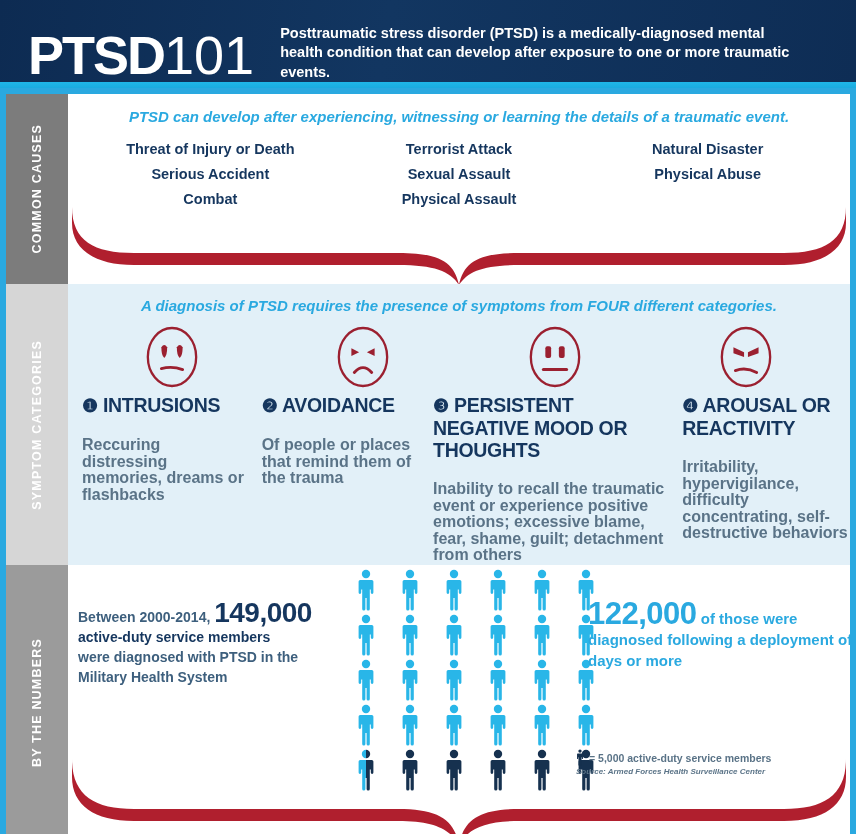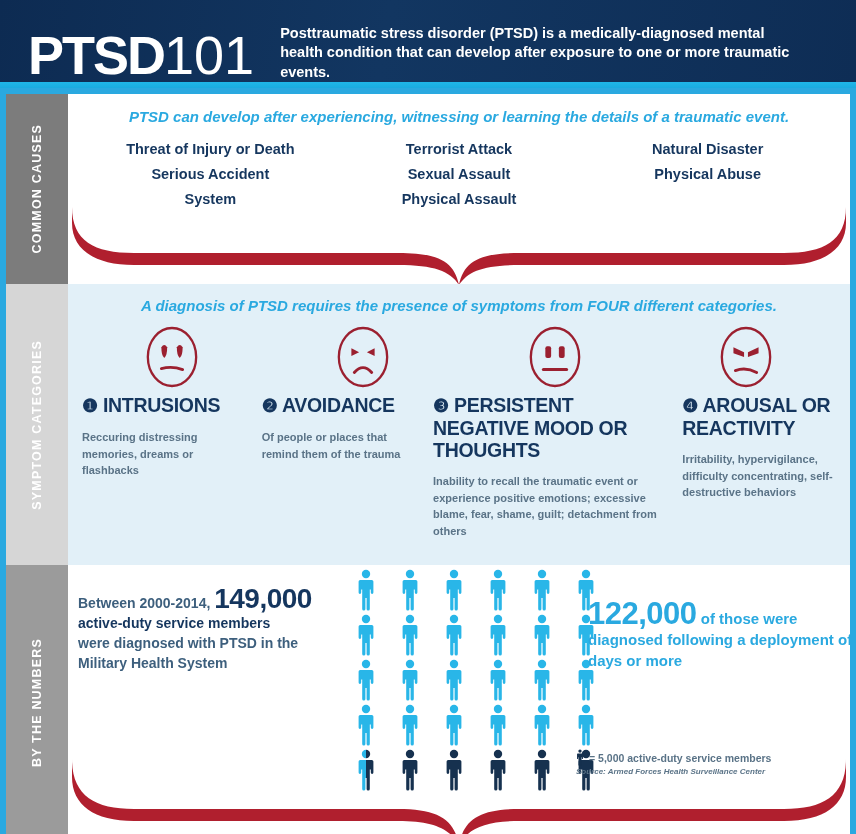--- a/index.html
+++ b/index.html
@@ -90,30 +90,30 @@
   .face { width:58px; height:66px; }
 
   .cats { display:flex; padding:4px 2px 0 14px; gap:14px; }
   .cat { flex:1; }
   .cat h3 {
     color:#15365e; font-size:19.5px; font-weight:bold; line-height:22px;
     letter-spacing:-0.3px;
   }
   .cat h3 .bullet { font-size:18px; }
   .cat p {
-    color:#5a7387; font-size:11px; line-height:16.5px;
-    margin-top:12px; font-weight:600;
+    color:#5a7387; font-size:16px; line-height:16.5px;
+    margin-top:20px; font-weight:600;
   }
   .cat-3 { flex:1.42; }
   .cat-2 { flex:0.95; }
 
   
   .numbers-wrap { position:relative; height:275px; }
   .stat-left {
-    position:absolute; left:10px; top:24px; width:250px;
+    position:absolute; left:10px; top:38px; width:250px;
     color:#15365e; font-size:14px; line-height:20px;
   }
   .stat-left .big {
     font-size:28px; font-weight:bold; letter-spacing:-0.5px;
   }
   .stat-left .b { font-weight:bold; }
   .stat-left .reg { color:#3d5f7d; font-weight:600; }
 
   .stat-right {
     position:absolute; left:520px; top:38px; width:300px;
@@ -170,21 +170,21 @@
       </div>
 
       <div class="content">
 
         <div class="sec sec-causes">
           <div class="intro">PTSD can develop after experiencing, witnessing or learning the details of a traumatic event.</div>
           <div class="causes-cols">
             <div class="causes-col">
               <div>Threat of Injury or Death</div>
               <div>Serious Accident</div>
-              <div>System</div>
+              <div>Combat</div>
             </div>
             <div class="causes-col">
               <div>Terrorist Attack</div>
               <div>Sexual Assault</div>
               <div>Physical Assault</div>
             </div>
             <div class="causes-col">
               <div>Natural Disaster</div>
               <div>Physical Abuse</div>
             </div>

